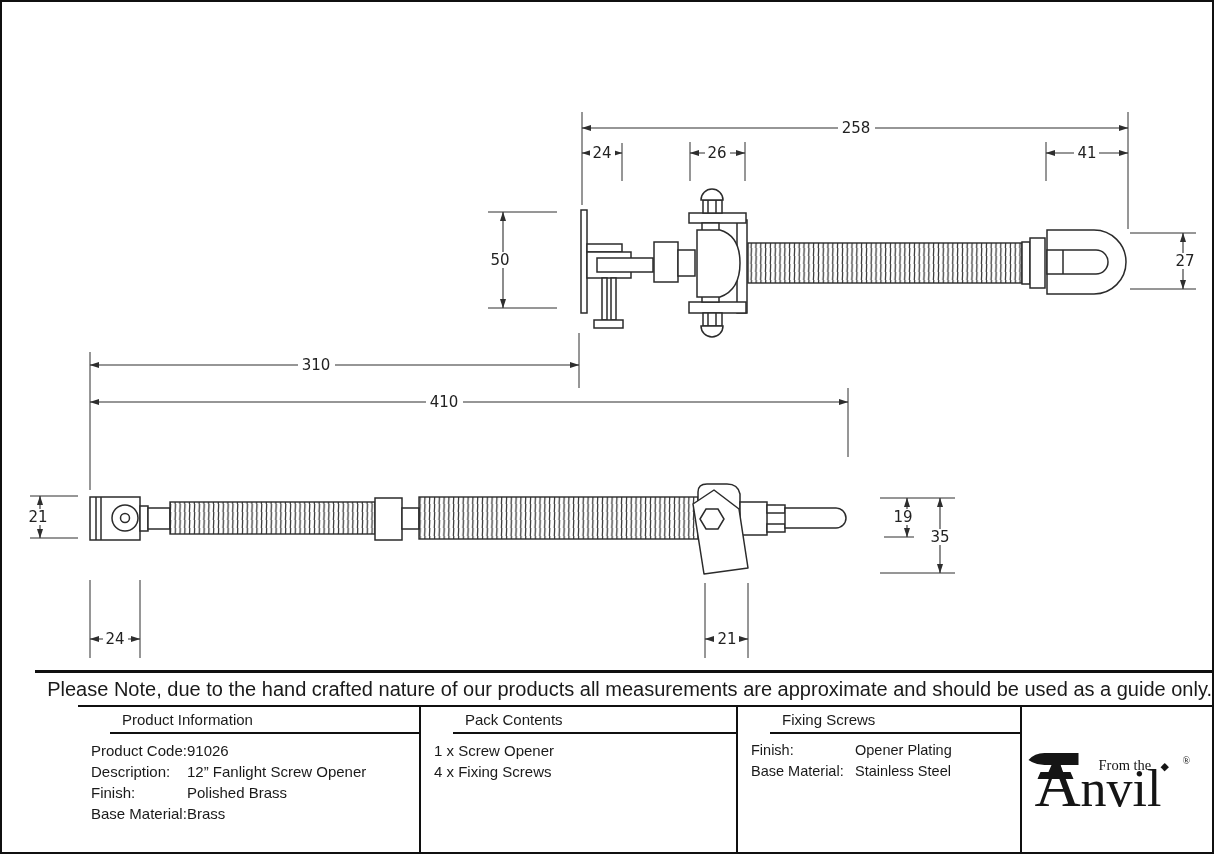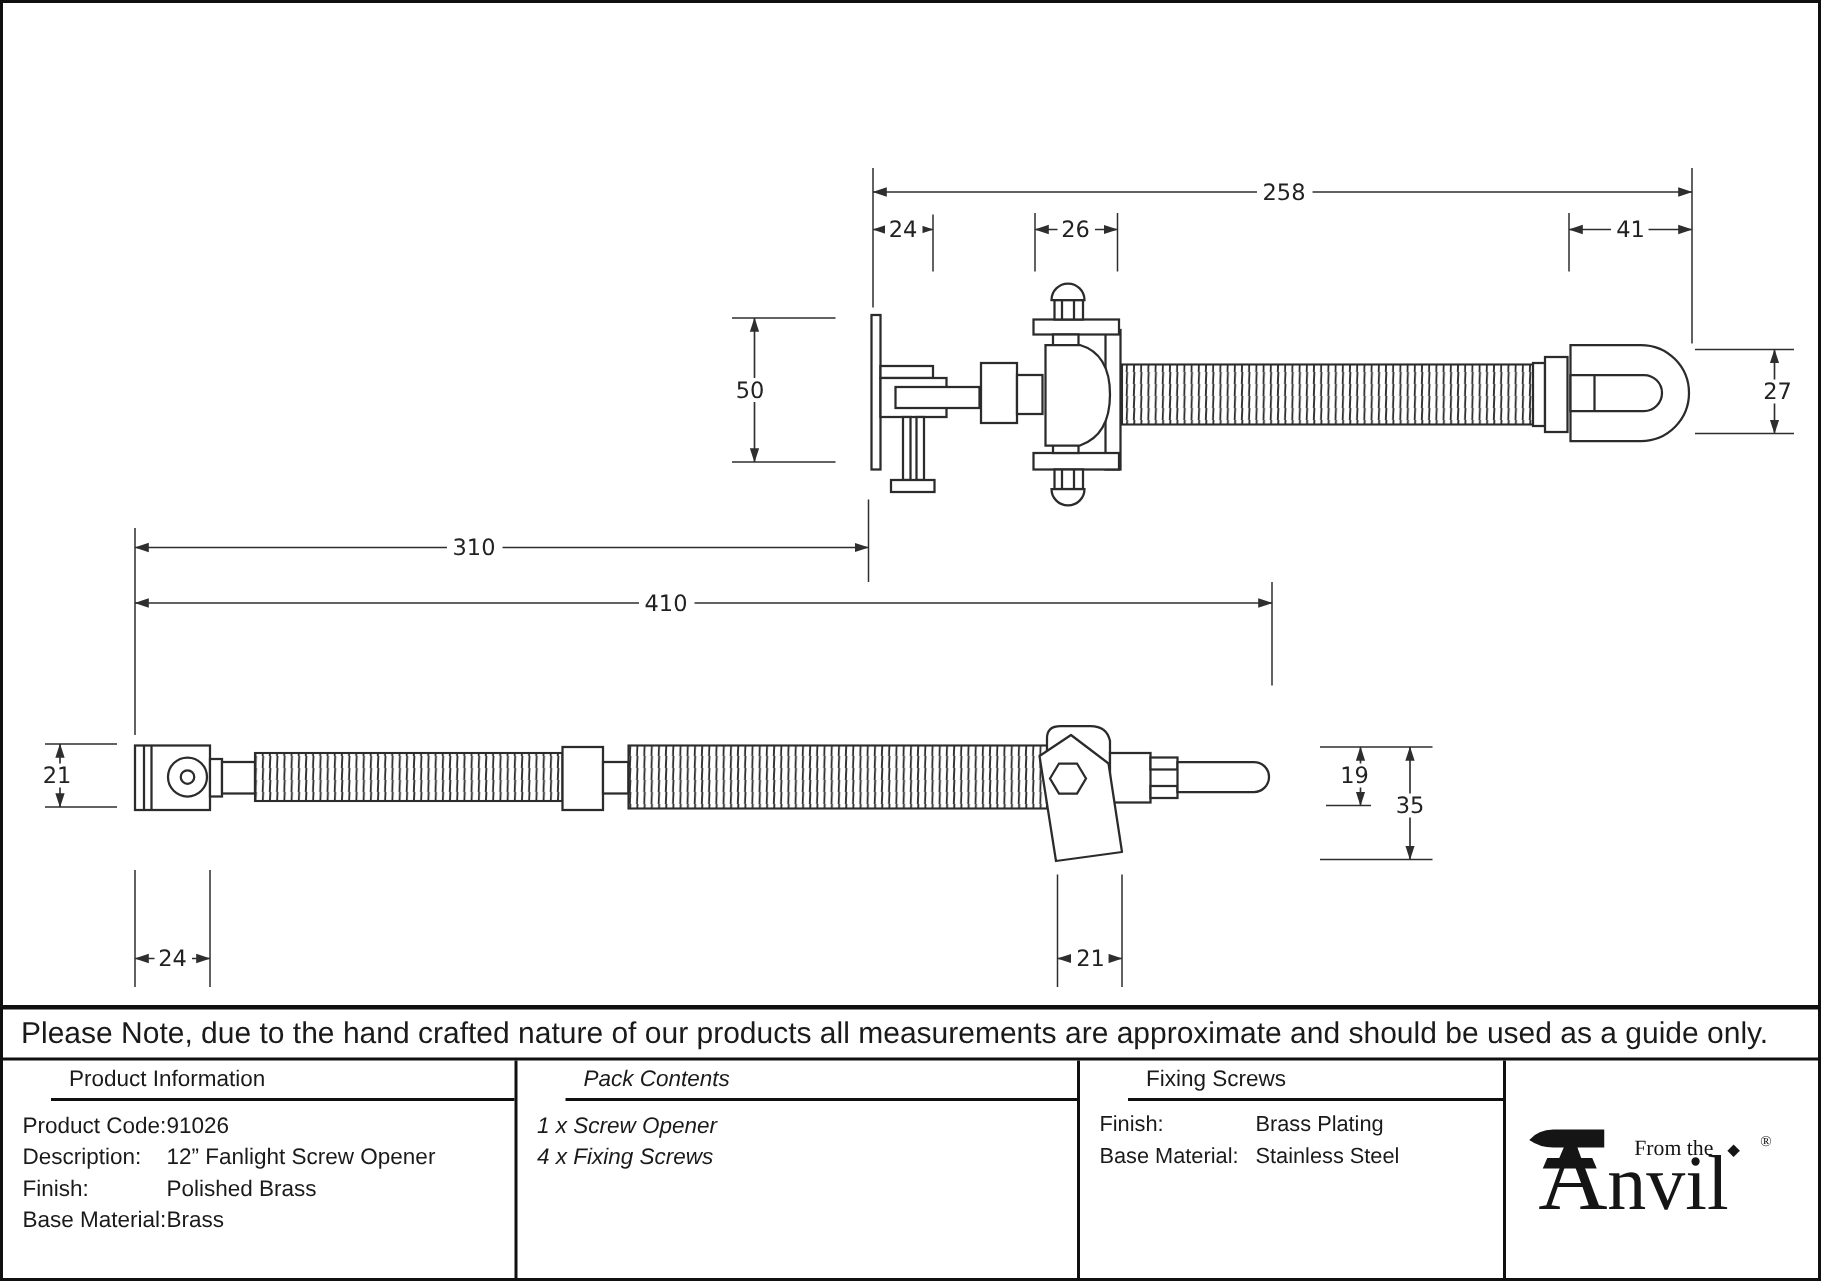--- a/index.html
+++ b/index.html
@@ -1,25 +1,25 @@
 <!DOCTYPE html>
 <html><head>
 <meta charset="utf-8">
 <style>
   html,body{margin:0;padding:0;background:#888;}
   .canvas{width:1214px;height:854px;box-sizing:border-box;border:2px solid #101010;
-    background:#fff;display:flex;flex-direction:column;font-family:"Liberation Sans",sans-serif;color:#1a1a1a;}
+    background:#fff;display:flex;flex-direction:column;font-family:"Liberation Sans",sans-serif;color:#1a1a1a;align-items:flex-end;}
   .drawing-area{flex:0 0 668px;}
   .drawing-area svg{display:block;}
   .note-row{flex:0 0 32px;border-top:3px solid #101010;display:flex;align-items:center;
     padding-left:12px;font-size:20px;}
   .info-table{flex:1;border-top:2px solid #101010;display:flex;min-height:0;}
   .tcol{border-right:2px solid #101010;display:flex;flex-direction:column;box-sizing:border-box;}
   .c1{width:343px;}
-  .c2{width:375px;font-style:italic;}
+  .c2{width:317px;}
   .c3{width:284px;}
   .c4{flex:1;border-right:none;align-items:center;justify-content:center;}
   .thead{flex:0 0 25px;border-bottom:2px solid #101010;line-height:25px;padding-left:12px;font-size:15px;margin-left:32px;}
   .tbody{padding:6px 16px 0 13px;font-size:15px;line-height:21px;}
   .kv{display:flex;}
   .k{flex:0 0 96px;}
   .c3 .k{flex:0 0 104px;}
   .c3 .tbody{font-size:14.5px;}
   
   .g{fill:#fff;stroke:#2b2b2b;stroke-width:1.5;}
@@ -226,21 +226,21 @@
         <div>1 x Screw Opener</div>
         <div>4 x Fixing Screws</div>
       </div>
     </div>
 
     <div class="tcol c3">
       <div class="thead">Fixing Screws</div>
       <div class="tbody">
         <div class="kv">
           <span class="k">Finish:</span>
-          <span class="v">Brass Plating</span>
+          <span class="v">Opener Plating</span>
         </div>
         <div class="kv">
           <span class="k">Base Material:</span>
           <span class="v">Stainless Steel</span>
         </div>
       </div>
     </div>
 
     <div class="tcol c4" style="display:flex;">
       <svg class="logo-svg" width="190" height="58" viewBox="0 0 185 58">

